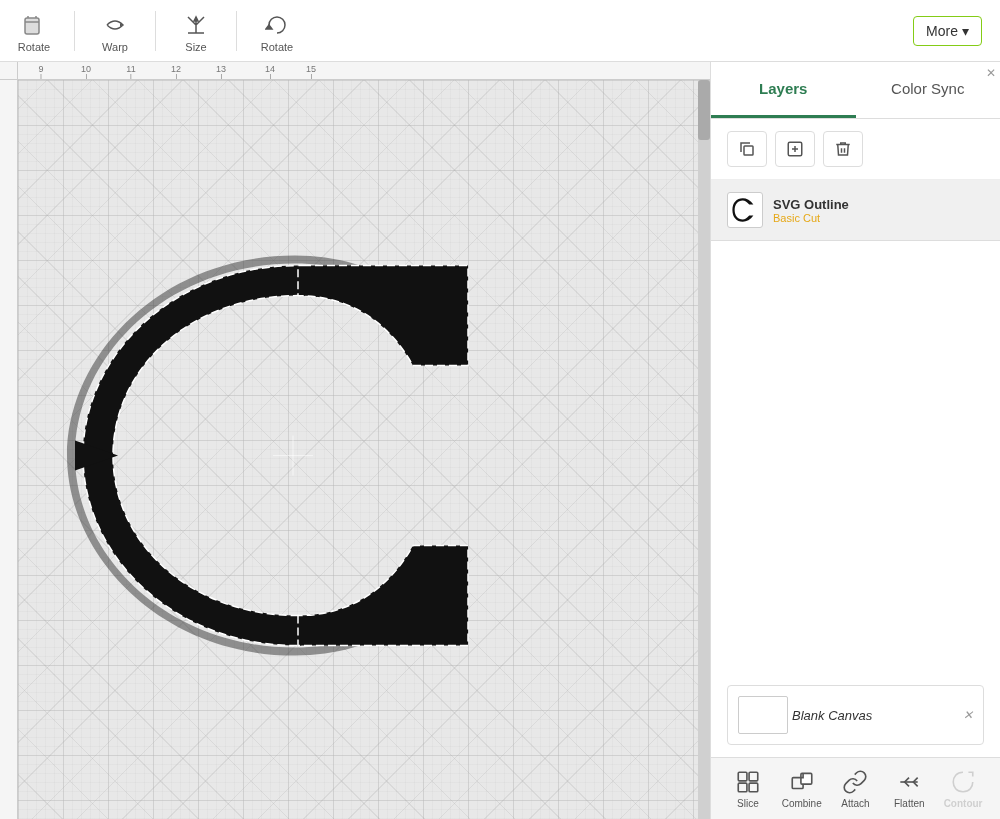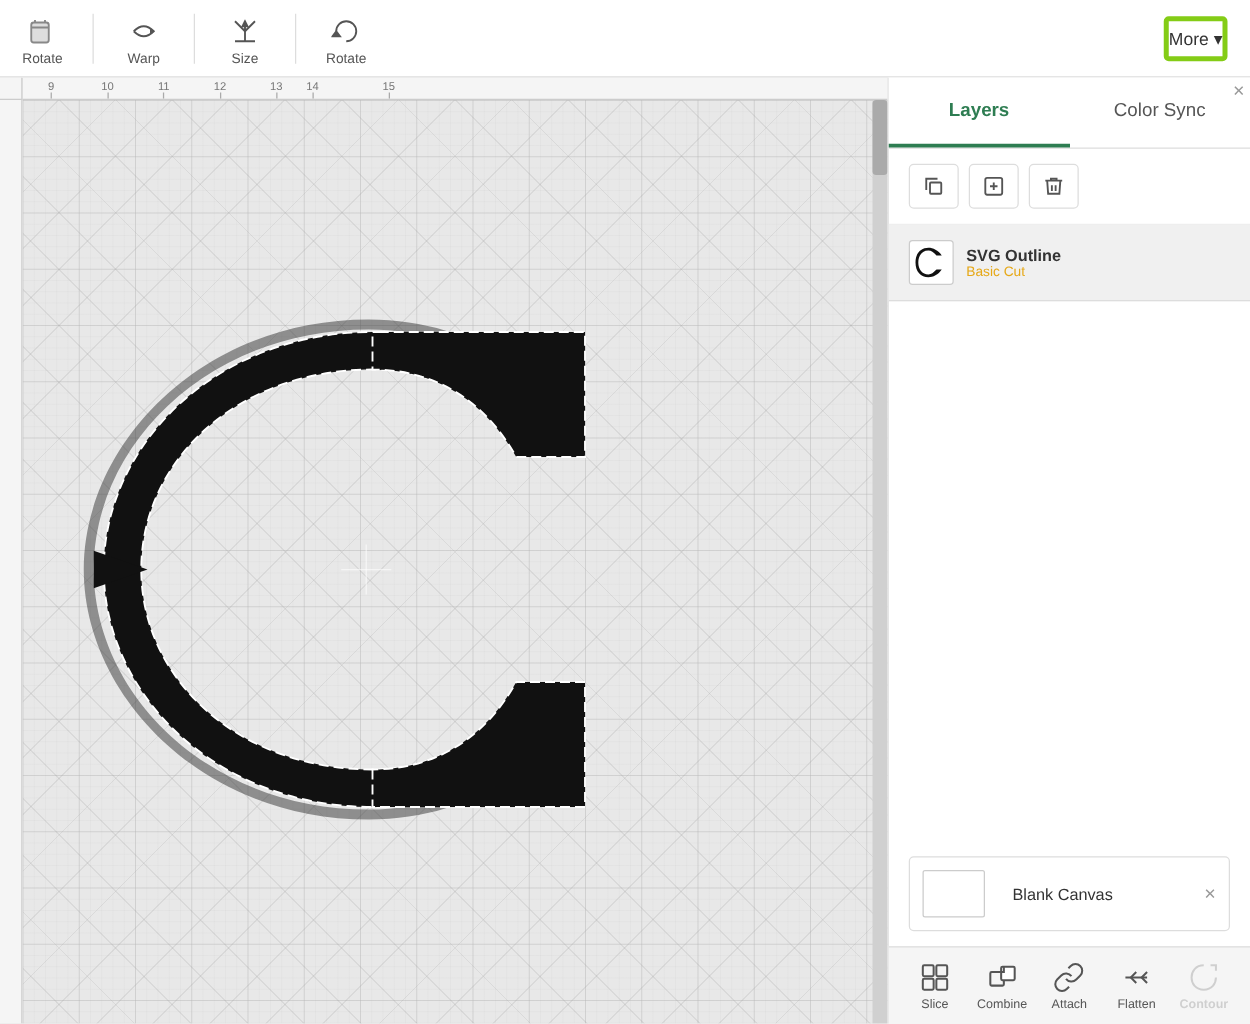--- a/index.html
+++ b/index.html
@@ -37,22 +37,22 @@
       height: 40px;
       background: #ddd;
     }
     .more-btn {
       display: flex;
       align-items: center;
       gap: 4px;
       font-size: 14px;
       color: #333;
       cursor: pointer;
-      padding: 6px 0;
-      border: 4px solid #84cc16;
+      padding: 6px 12px;
+      border: 1px solid #84cc16;
       border-radius: 4px;
       background: #fff;
       margin-left: auto;
       margin-right: 8px;
     }
 
     
     .main-area {
       display: flex;
       flex: 1;
@@ -267,21 +267,22 @@
       font-size: 11px;
       color: #e6a817;
     }
     .blank-canvas-item {
       display: flex;
       align-items: center;
       padding: 10px;
       background: #fff;
       border: 1px solid #ddd;
       border-radius: 4px;
-      gap: 22px;
+      gap: 4px;
+      font-style: italic;
     }
     .blank-canvas-thumbnail {
       width: 50px;
       height: 38px;
       background: #fff;
       border: 1px solid #ccc;
       border-radius: 2px;
     }
     .blank-canvas-label {
       font-size: 13px;
@@ -394,21 +395,21 @@
         <div class="ruler-tick-line" style="height:5px;"></div>
       </div>
       <div class="ruler-tick" style="left: 158px; margin-top: 36px;">
         <span style="font-size:9px;color:#777">12</span>
         <div class="ruler-tick-line" style="height:5px;"></div>
       </div>
       <div class="ruler-tick" style="left: 203px;">
         <span style="font-size:9px;color:#777">13</span>
         <div class="ruler-tick-line" style="height:5px;"></div>
       </div>
-      <div class="ruler-tick" style="left: 232px;">
+      <div class="ruler-tick" style="left: 252px;">
         <span style="font-size:9px;color:#777">14</span>
         <div class="ruler-tick-line" style="height:5px;"></div>
       </div>
       <div class="ruler-tick" style="left: 293px;">
         <span style="font-size:9px;color:#777">15</span>
         <div class="ruler-tick-line" style="height:5px;"></div>
       </div>
     </div>
     <div class="ruler-v"></div>
     <div class="grid-canvas">

